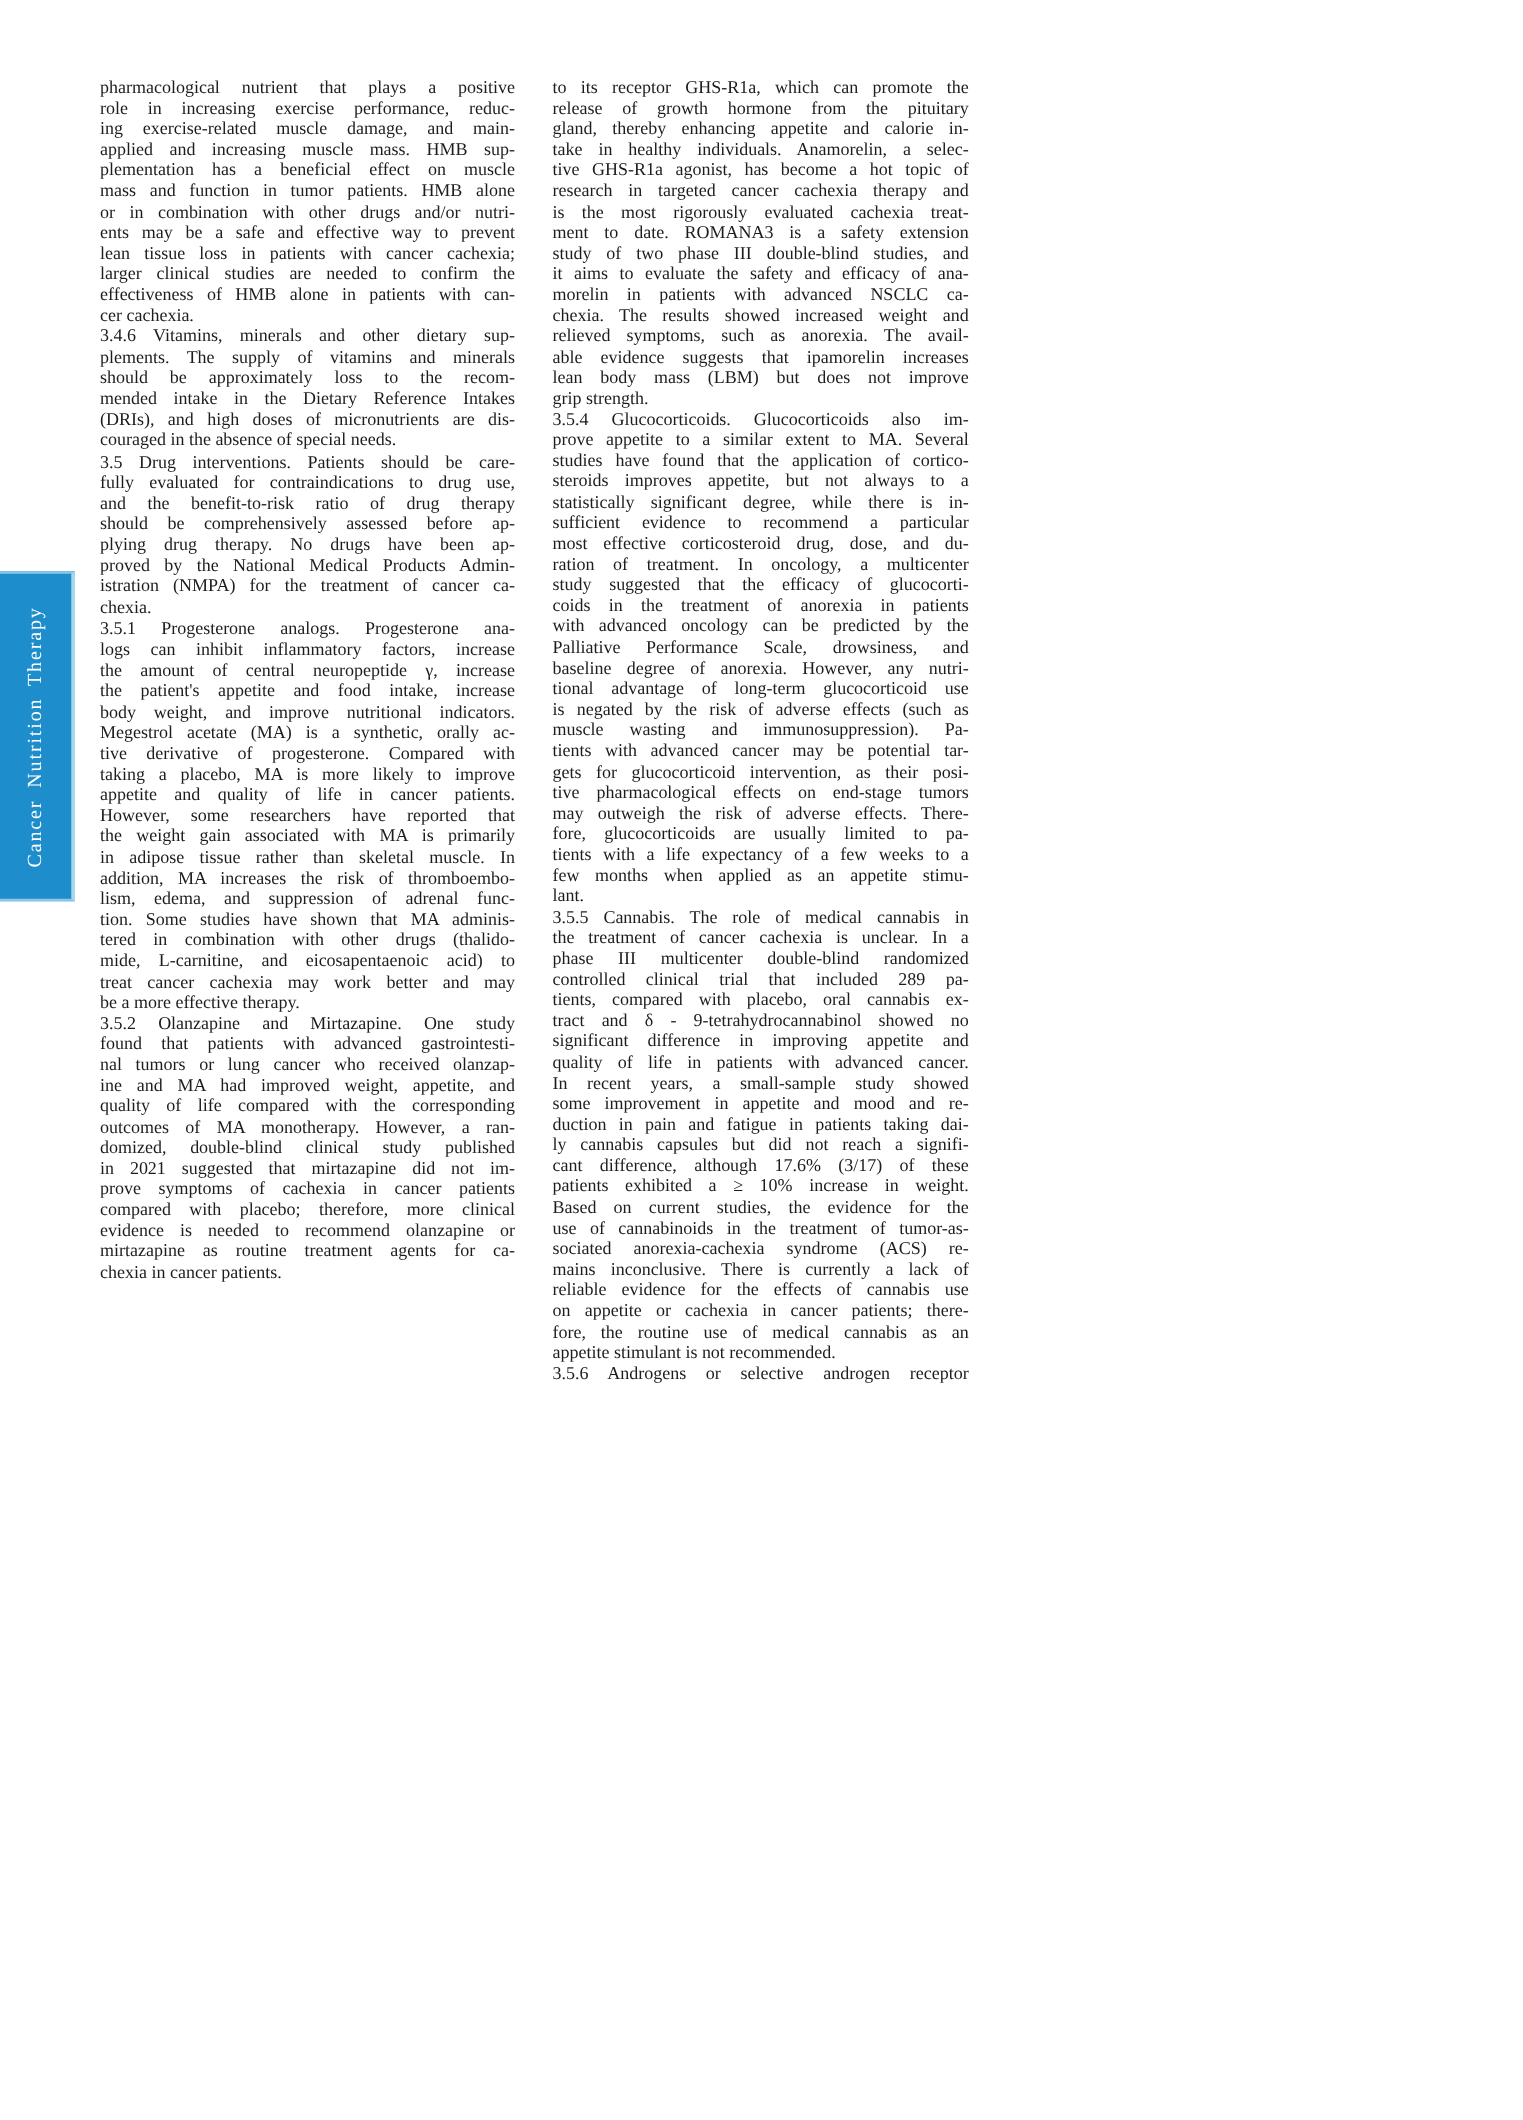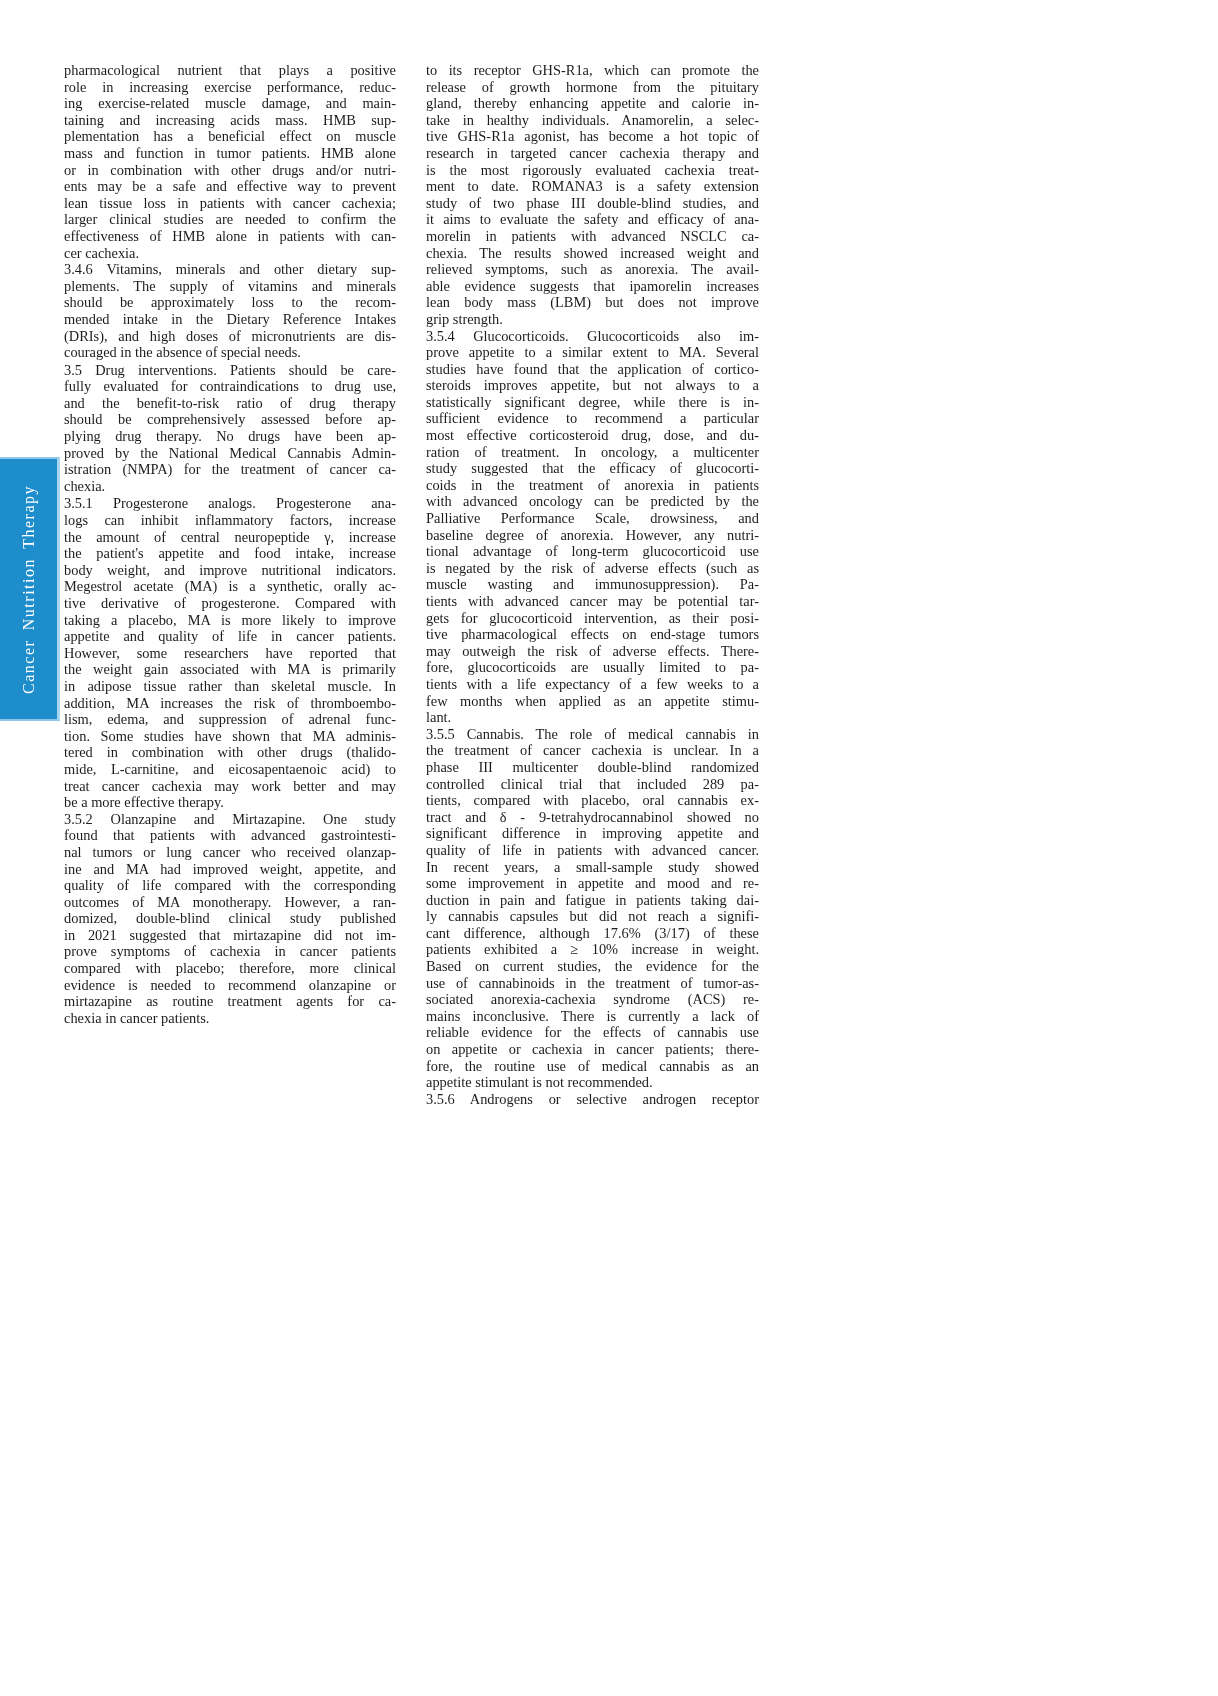--- a/index.html
+++ b/index.html
@@ -27,21 +27,21 @@
     writing-mode:vertical-rl;
     transform:rotate(180deg);
     color:#ffffff;
     font-size:16px;
     letter-spacing:1.5px;
     word-spacing:4px;
     white-space:nowrap;
   }
   .content {
     position:absolute;
-    left:64px; top:62px;
+    left:80px; top:62px;
     display:flex;
   }
   .col { width:332px; }
   .col-left { margin-right:30px; }
   .col-right { width:333px; }
   .block.gap-before { margin-top:1px; }
   .line {
     font-size:14.4px;
     line-height:16.6px;
     text-align:justify;
@@ -66,21 +66,21 @@
   <div class="side-tab" style="background: rgb(29, 141, 203);">
     <span class="side-tab-label" style="color: rgb(255, 255, 255);">Cancer Nutrition Therapy</span>
   </div>
 
   <div class="content">
     <div class="col col-left" id="col-left">
         <div class="block">
           <div class="line">pharmacological nutrient that plays a positive</div>
           <div class="line">role in increasing exercise performance, reduc-</div>
           <div class="line">ing exercise-related muscle damage, and main-</div>
-          <div class="line">taining and increasing acids mass. HMB sup-</div>
+          <div class="line">applied and increasing muscle mass. HMB sup-</div>
           <div class="line">plementation has a beneficial effect on muscle</div>
           <div class="line">mass and function in tumor patients. HMB alone</div>
           <div class="line">or in combination with other drugs and/or nutri-</div>
           <div class="line">ents may be a safe and effective way to prevent</div>
           <div class="line">lean tissue loss in patients with cancer cachexia;</div>
           <div class="line">larger clinical studies are needed to confirm the</div>
           <div class="line">effectiveness of HMB alone in patients with can-</div>
           <div class="line end">cer cachexia.</div>
         </div>
         <div class="block">
@@ -90,21 +90,21 @@
           <div class="line">mended intake in the Dietary Reference Intakes</div>
           <div class="line">(DRIs), and high doses of micronutrients are dis-</div>
           <div class="line end">couraged in the absence of special needs.</div>
         </div>
         <div class="block gap-before">
           <div class="line">3.5 Drug interventions. Patients should be care-</div>
           <div class="line">fully evaluated for contraindications to drug use,</div>
           <div class="line">and the benefit-to-risk ratio of drug therapy</div>
           <div class="line">should be comprehensively assessed before ap-</div>
           <div class="line">plying drug therapy. No drugs have been ap-</div>
-          <div class="line">proved by the National Medical Cannabis Admin-</div>
+          <div class="line">proved by the National Medical Products Admin-</div>
           <div class="line">istration (NMPA) for the treatment of cancer ca-</div>
           <div class="line end">chexia.</div>
         </div>
         <div class="block gap-before">
           <div class="line">3.5.1 Progesterone analogs. Progesterone ana-</div>
           <div class="line">logs can inhibit inflammatory factors, increase</div>
           <div class="line">the amount of central neuropeptide γ, increase</div>
           <div class="line">the patient's appetite and food intake, increase</div>
           <div class="line">body weight, and improve nutritional indicators.</div>
           <div class="line">Megestrol acetate (MA) is a synthetic, orally ac-</div>

